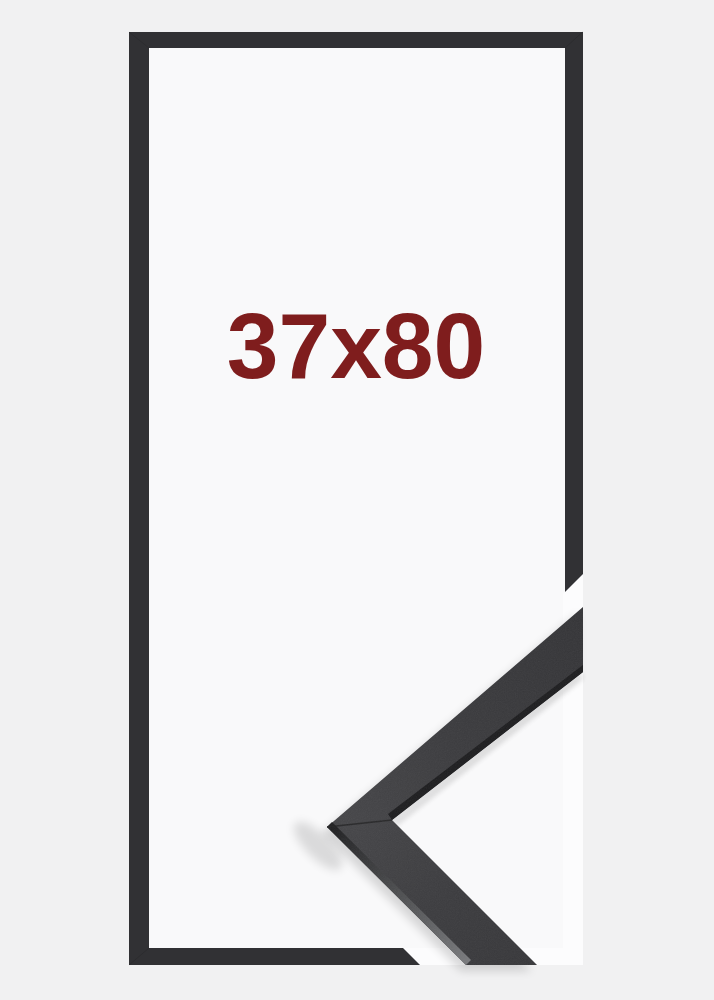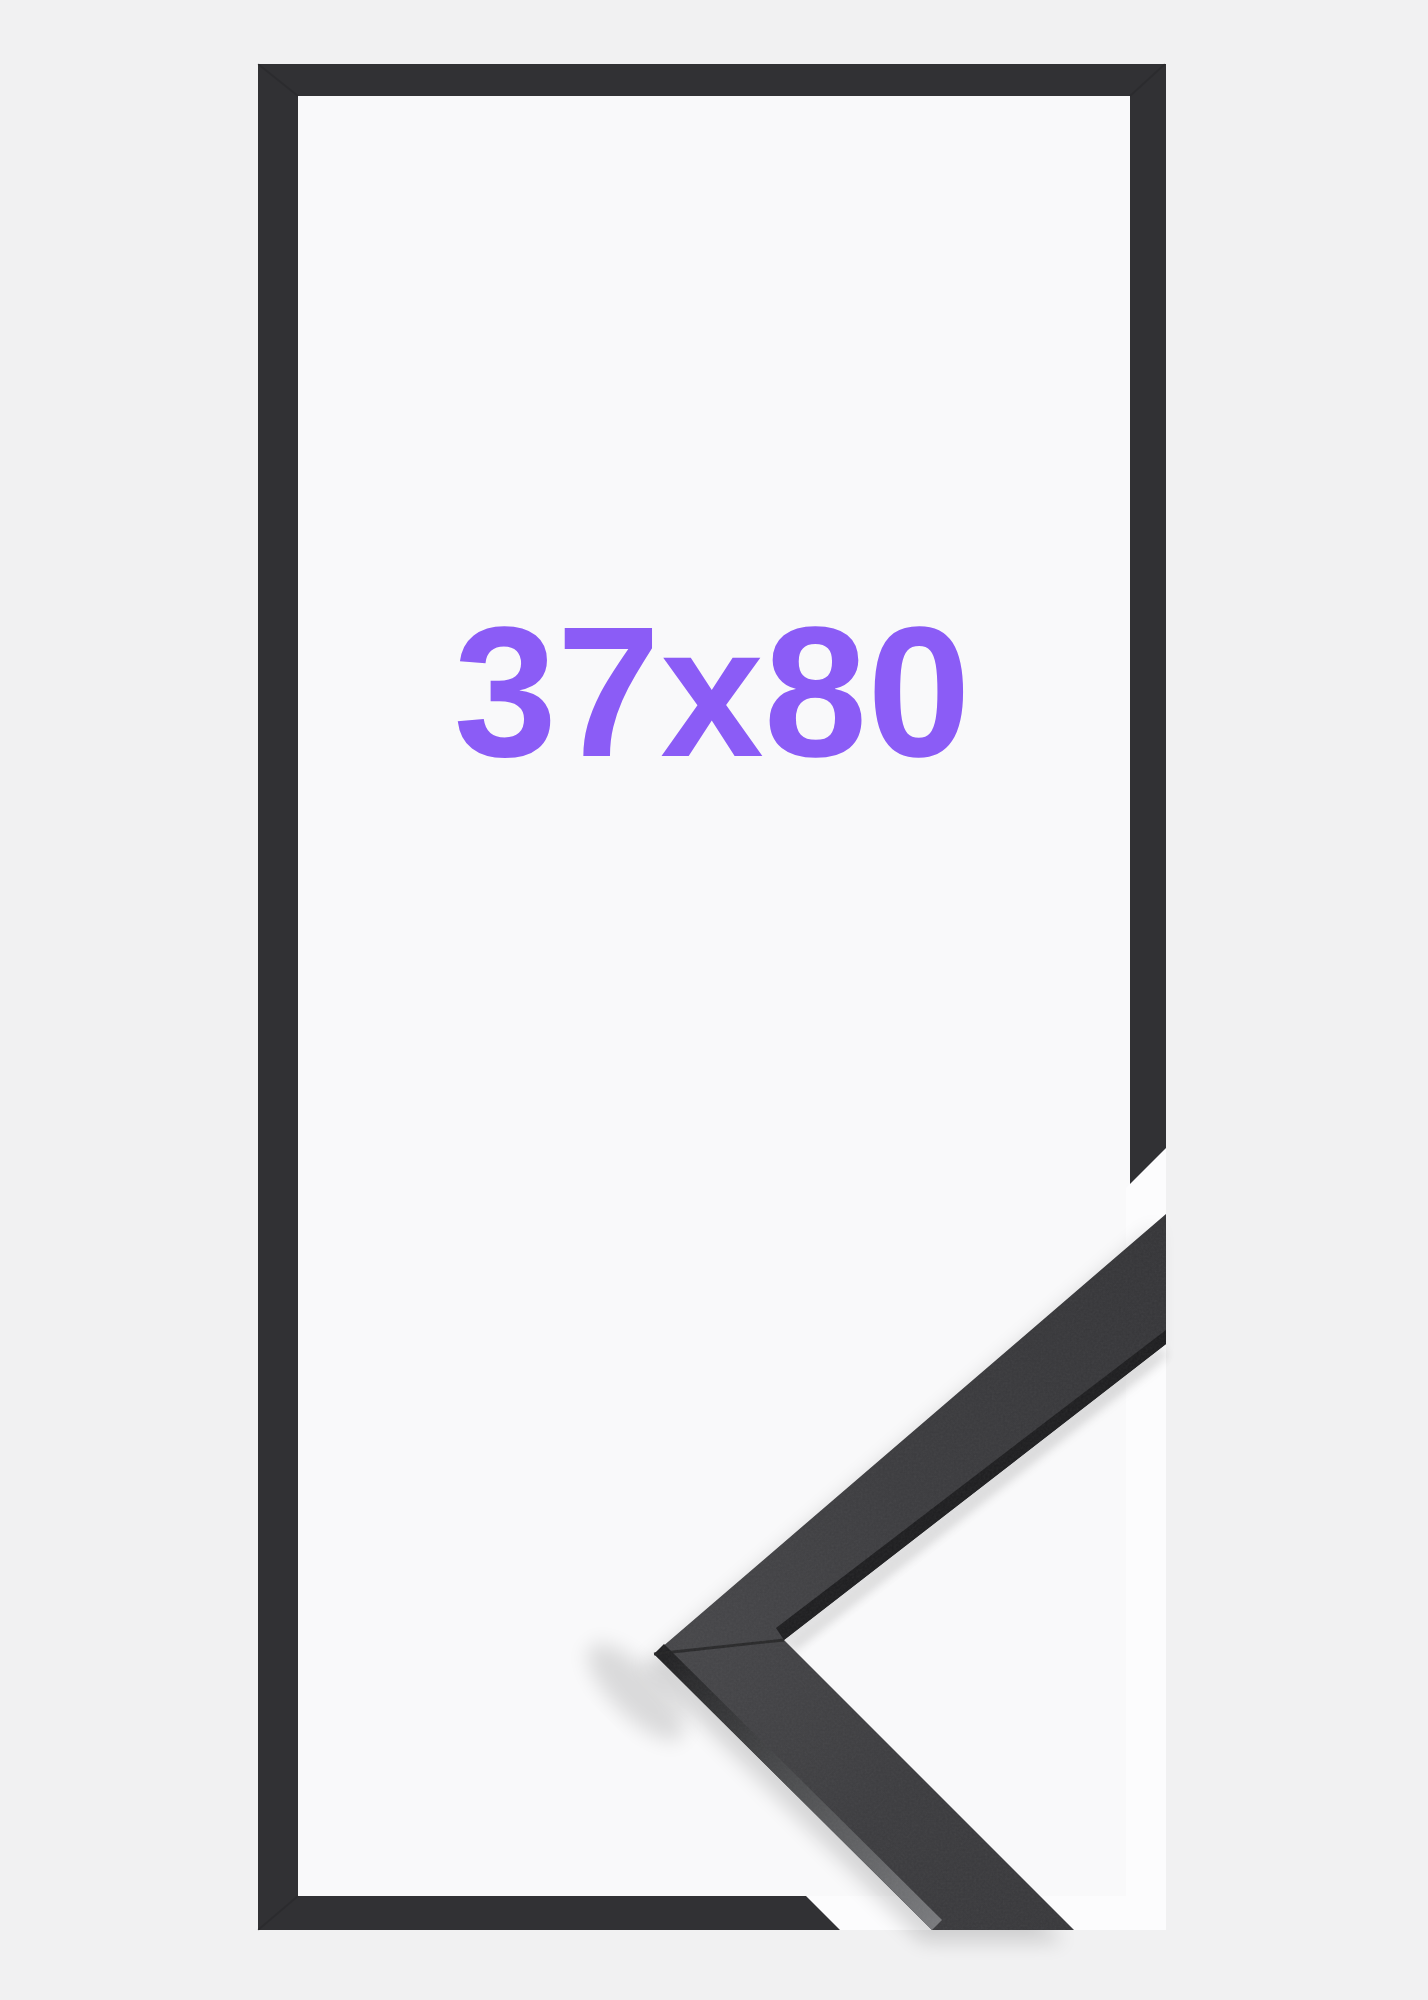--- a/index.html
+++ b/index.html
@@ -25,21 +25,21 @@
     left: 129px;
     top: 296px;
     width: 454px;
     height: 100px;
     display: flex;
     align-items: center;
     justify-content: center;
     font-size: 93px;
     font-weight: 700;
     letter-spacing: 0px;
-    color: #8b5cf6;
+    color: #7f1d1d;
     user-select: none;
   }
 </style>
 </head>
 <body>
 
 <div class="stage">
 
   <svg width="714" height="1000" viewBox="0 0 714 1000">
     <defs>

